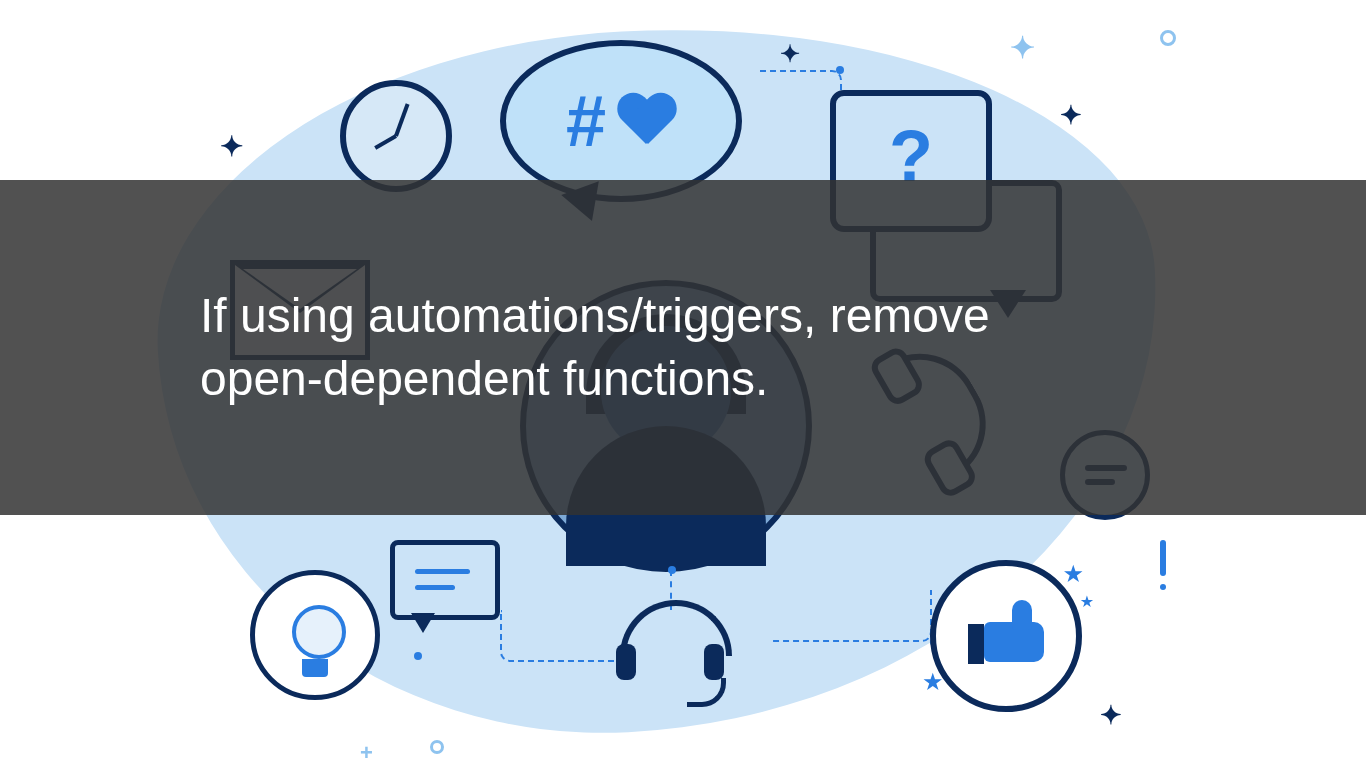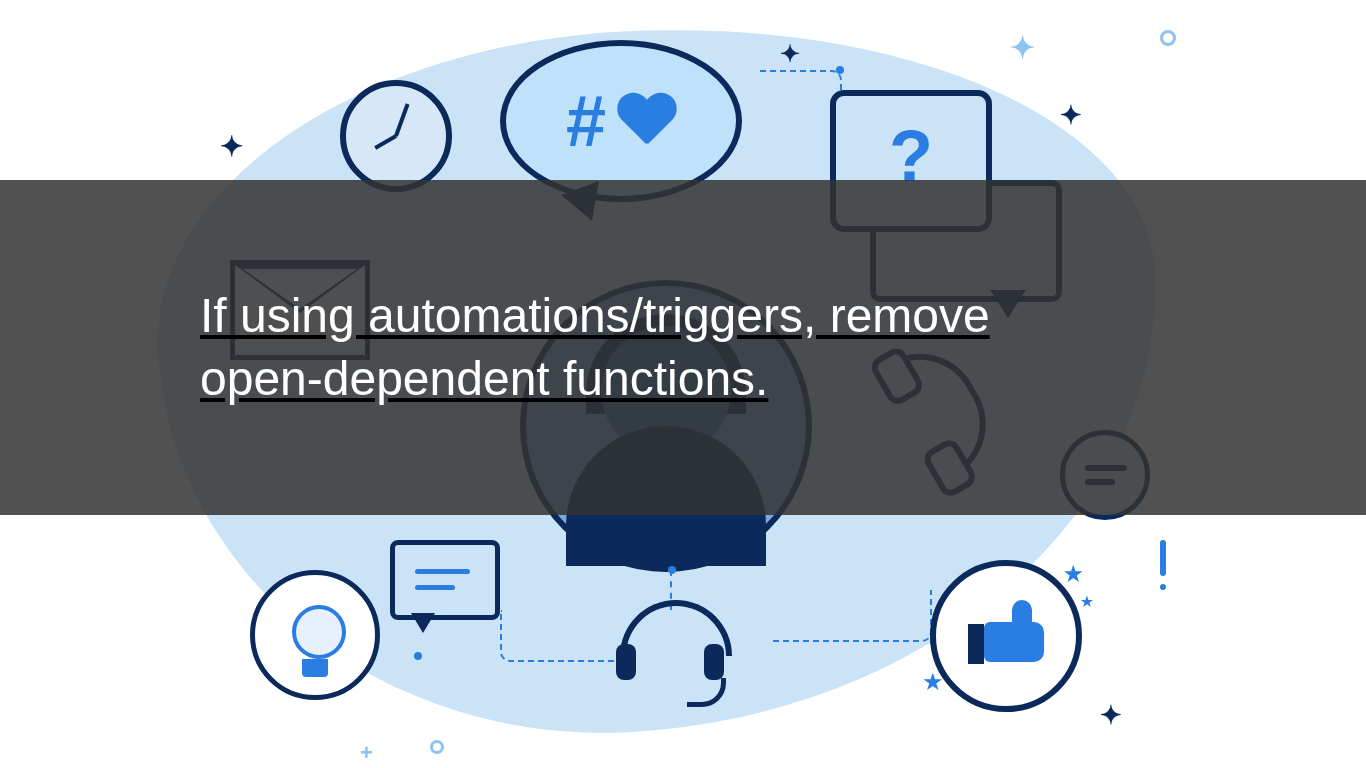--- a/index.html
+++ b/index.html
@@ -31,21 +31,20 @@
   .overlay {
     position: absolute;
     left: 0;
     top: 180px;
     width: 1366px;
     height: 335px;
     background: rgba(50,50,50,0.85);
     z-index: 10;
     display: flex;
     align-items: center;
-    text-decoration: underline;
   }
   .overlay-text {
     color: #ffffff;
     font-size: 48px;
     line-height: 1.3;
     margin-left: 200px;
     max-width: 820px;
     font-weight: 400;
   }
   

